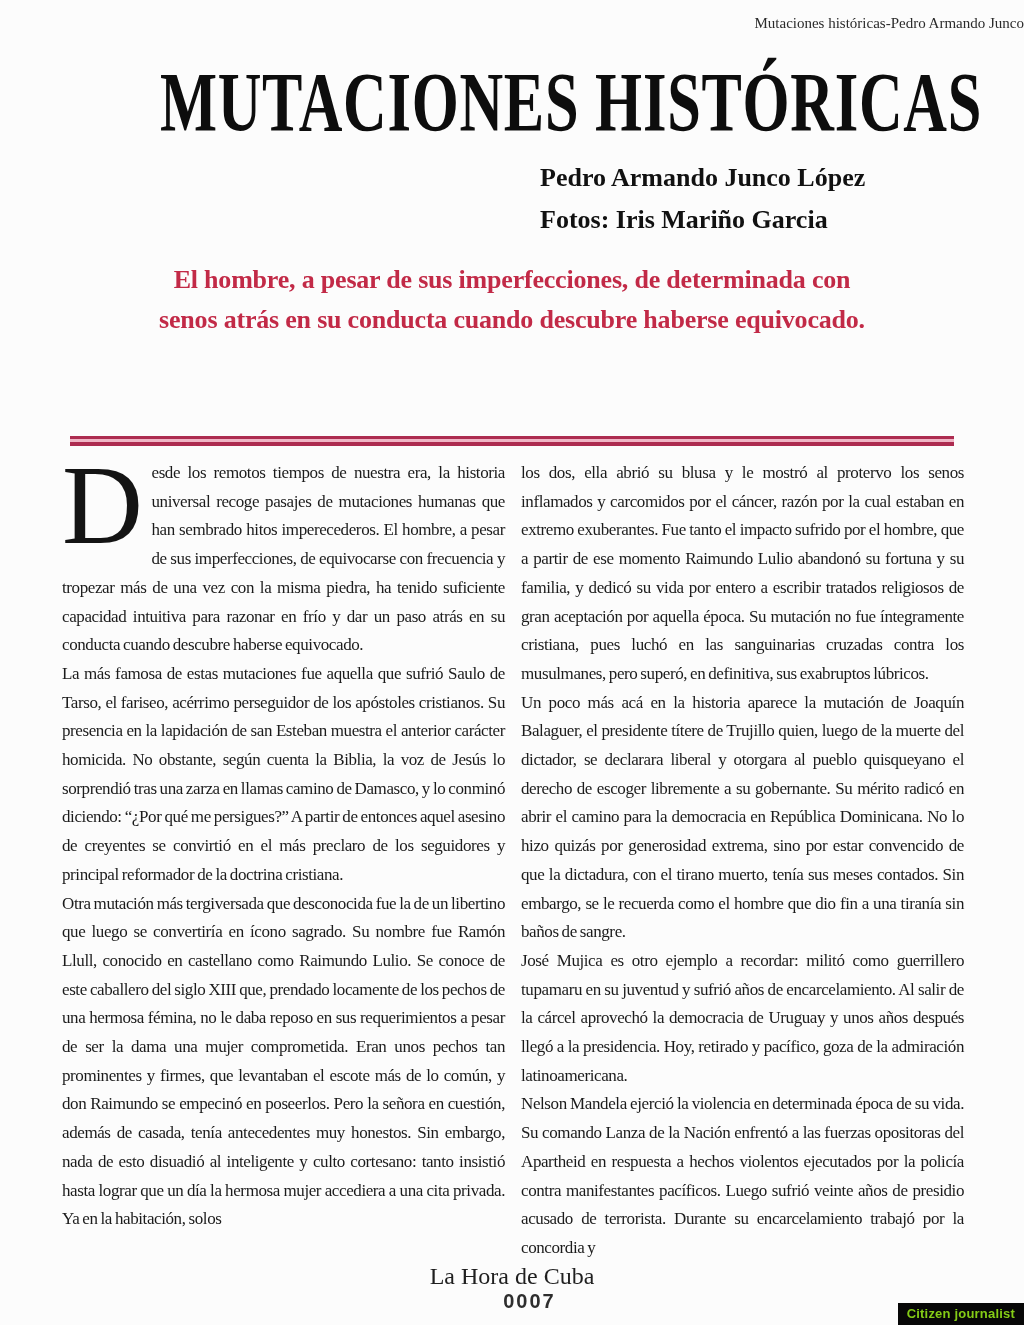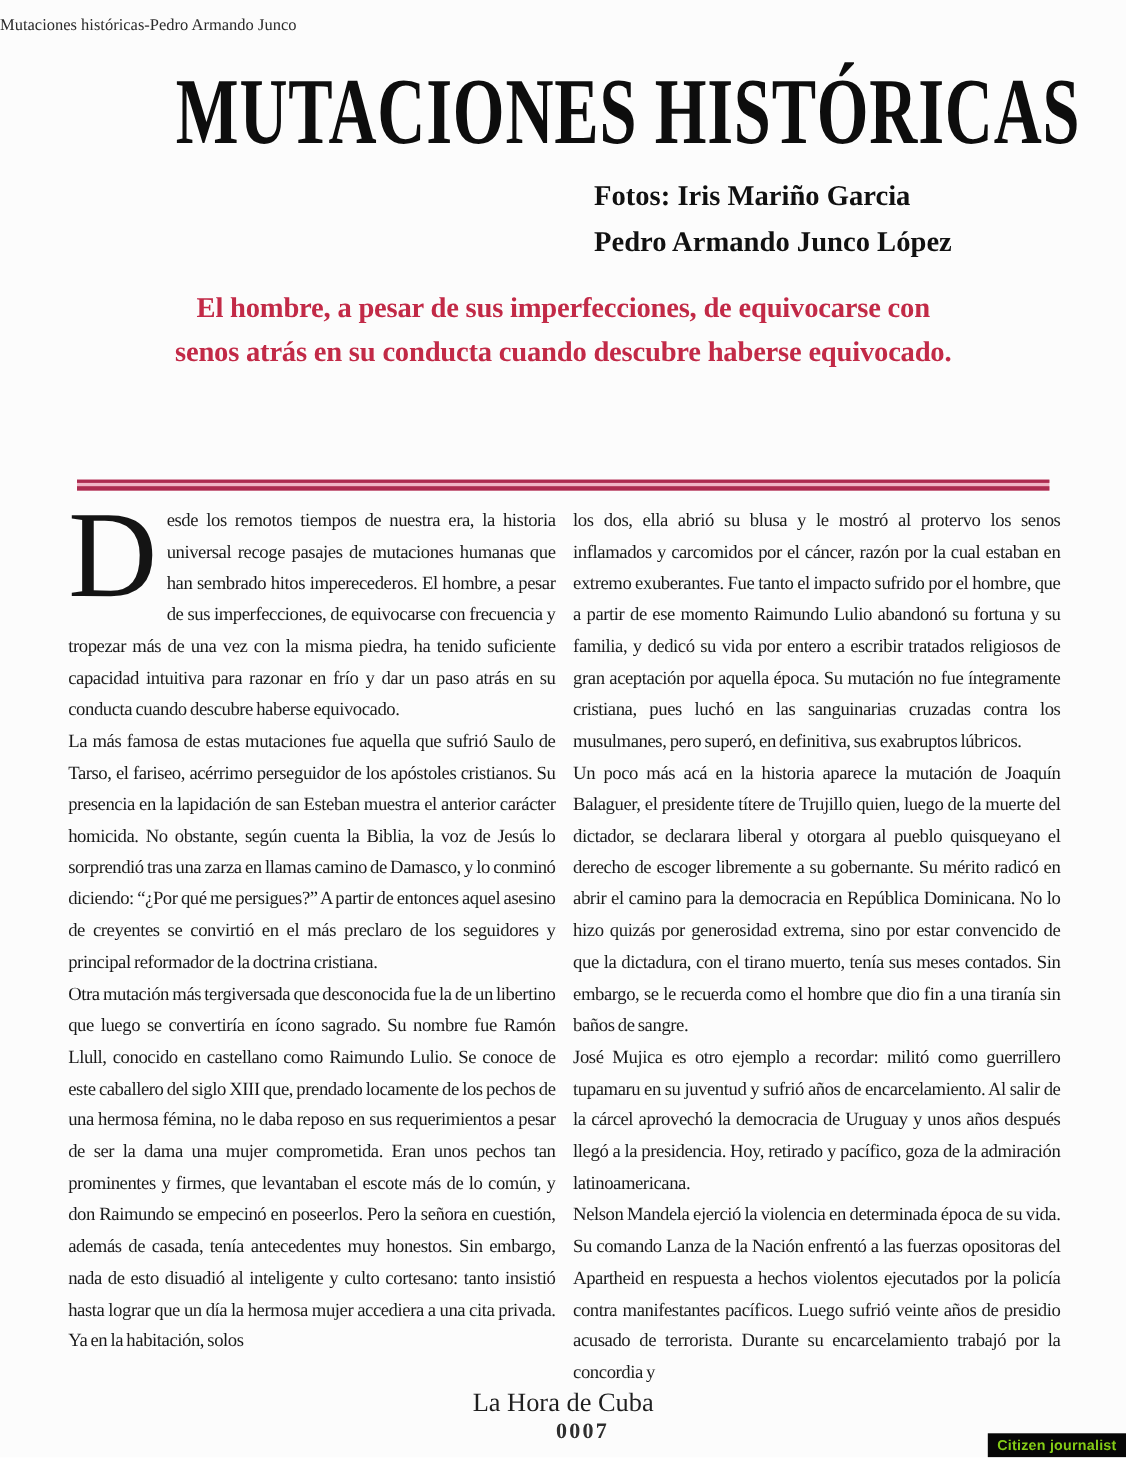--- a/index.html
+++ b/index.html
@@ -4,21 +4,21 @@
 <style>
   * { margin:0; padding:0; box-sizing:border-box; }
   html,body { background:#ffffff; }
   .page {
     position:relative; width:1024px; height:1325px;
     background:#fcfcfc; overflow:hidden;
     font-family:"Liberation Serif", serif; color:#1c1c1c;
   }
   .running-header {
     position:absolute; top:15px; left:0; width:1024px;
-    text-align:left; font-size:15px; color:#2b2b2b;
+    text-align:right; font-size:15px; color:#2b2b2b;
   }
   .title-wrap {
     position:absolute; top:60px; left:0; width:912px;
     text-align:center; white-space:nowrap;
   }
   .title-text {
     display:inline-block; font-family:"Liberation Serif", serif;
     font-weight:bold; font-size:84px; line-height:1; letter-spacing:1px;
     color:#0d0d0d; transform:scale(0.72,1.02); transform-origin:center top;
   }
@@ -50,21 +50,21 @@
   .dropcap {
     float:left; font-size:112px; line-height:88px; height:88px;
     padding:2px 9px 0 0; color:#141414;
   }
   .footer-pub {
     position:absolute; top:1263px; left:0; width:1024px;
     text-align:center; font-size:24px; color:#1f1f1f;
   }
   .page-number {
     position:absolute; top:1290px; left:0; width:1024px; text-align:center;
-    font-family:Liberation Serif, serif; font-weight:bold;
+    font-family:Liberation Sans, sans-serif; font-weight:bold;
     font-size:20px; letter-spacing:2px; color:#2e2e2e;padding-left:35px;
   }
   .badge {
     position:absolute; top:1303px; right:0; background:#070707;
     color:#84cc16; font-family:"Liberation Sans", sans-serif;
     font-weight:bold; font-size:13px; padding:3px 9px 4px 9px;
     letter-spacing:0.2px;
   }
 </style>
 </head>
@@ -72,26 +72,26 @@
 
 <div class="page">
 
   <div class="running-header">Mutaciones históricas-Pedro Armando Junco</div>
 
   <div class="title-wrap">
     <span class="title-text">MUTACIONES HISTÓRICAS</span>
   </div>
 
   <div class="byline">
+    <div>Pedro Armando Junco López</div>
     <div>Fotos: Iris Mariño Garcia</div>
-    <div>Pedro Armando Junco López</div>
   </div>
 
   <div class="pull-quote">
-    <div>El hombre, a pesar de sus imperfecciones, de equivocarse con</div>
+    <div>El hombre, a pesar de sus imperfecciones, de determinada con</div>
     <div>senos atrás en su conducta cuando descubre haberse equivocado.</div>
   </div>
 
   <div class="rule"></div>
 
   <div class="columns">
     <div class="col">
       <p><span class="dropcap">D</span><span>esde los remotos tiempos de nuestra era, la historia universal recoge pasajes de mutaciones humanas que han sembrado hitos imperecederos. El hombre, a pesar de sus imperfecciones, de equivocarse con frecuencia y tropezar más de una vez con la misma piedra, ha tenido suficiente capacidad intuitiva para razonar en frío y dar un paso atrás en su conducta cuando descubre haberse equivocado.</span></p>
       <p>La más famosa de estas mutaciones fue aquella que sufrió Saulo de Tarso, el fariseo, acérrimo perseguidor de los apóstoles cristianos. Su presencia en la lapidación de san Esteban muestra el anterior carácter homicida. No obstante, según cuenta la Biblia, la voz de Jesús lo sorprendió tras una zarza en llamas camino de Damasco, y lo conminó diciendo: “¿Por qué me persigues?” A partir de entonces aquel asesino de creyentes se convirtió en el más preclaro de los seguidores y principal reformador de la doctrina cristiana.</p>
       <p>Otra mutación más tergiversada que desconocida fue la de un libertino que luego se convertiría en ícono sagrado. Su nombre fue Ramón Llull, conocido en castellano como Raimundo Lulio. Se conoce de este caballero del siglo XIII que, prendado locamente de los pechos de una hermosa fémina, no le daba reposo en sus requerimientos a pesar de ser la dama una mujer comprometida. Eran unos pechos tan prominentes y firmes, que levantaban el escote más de lo común, y don Raimundo se empecinó en poseerlos. Pero la señora en cuestión, además de casada, tenía antecedentes muy honestos. Sin embargo, nada de esto disuadió al inteligente y culto cortesano: tanto insistió hasta lograr que un día la hermosa mujer accediera a una cita privada. Ya en la habitación, solos</p>

